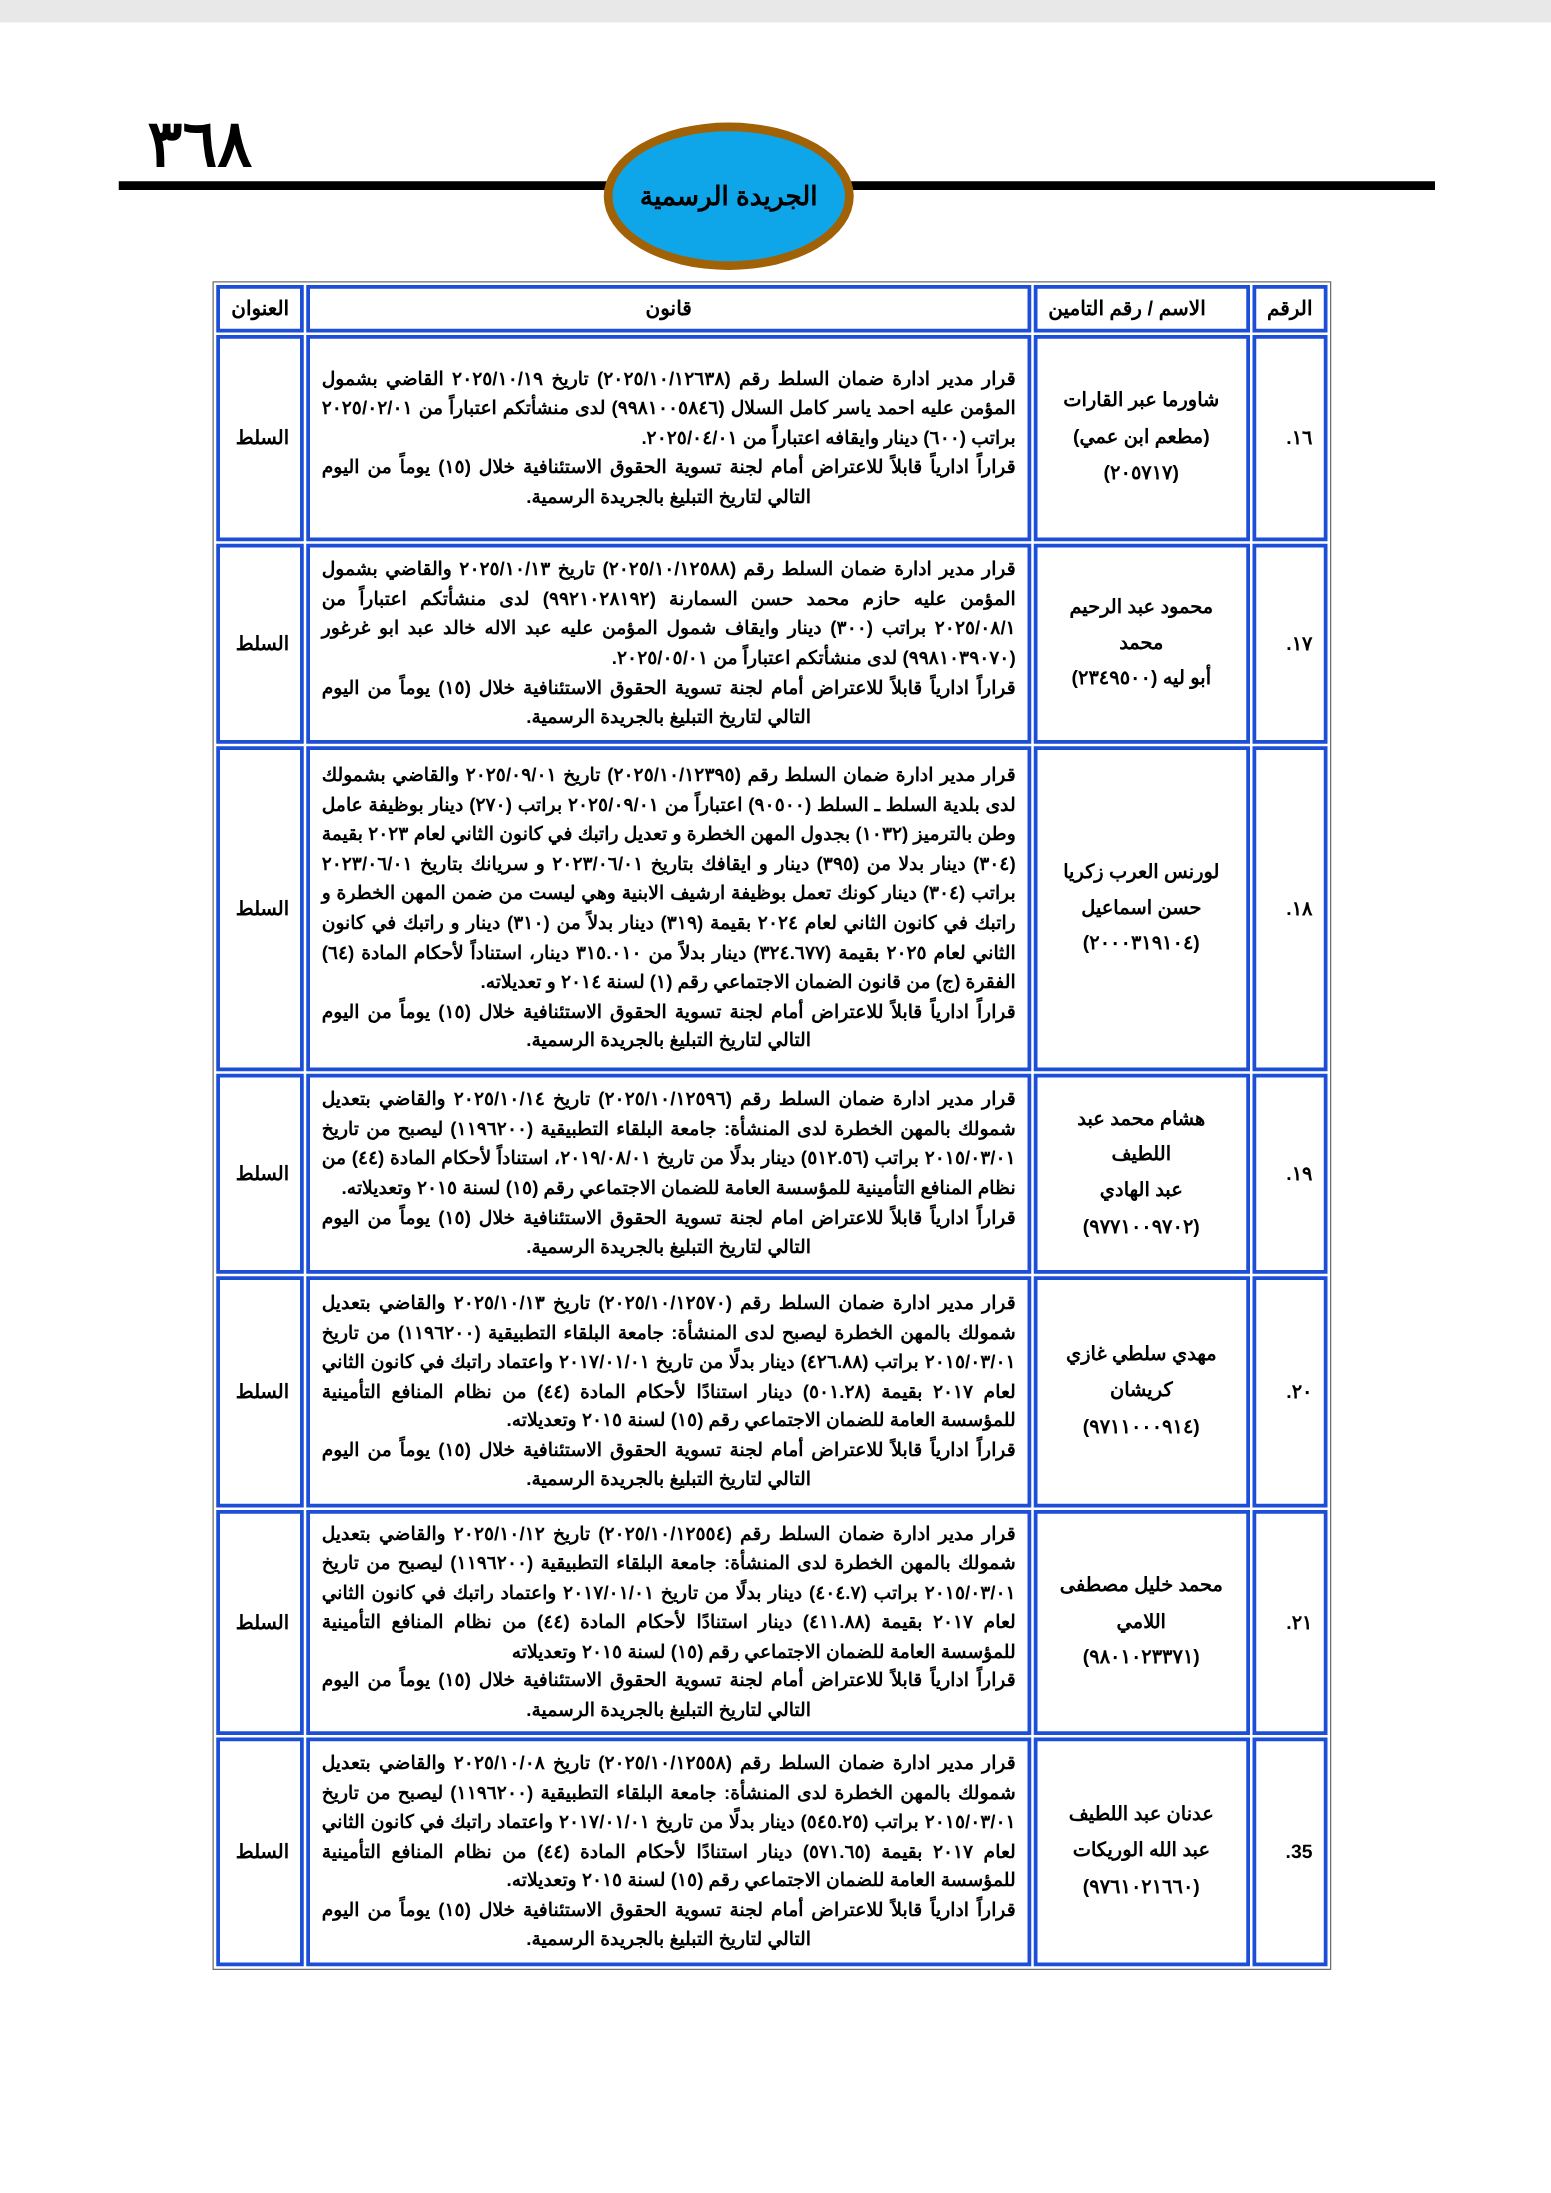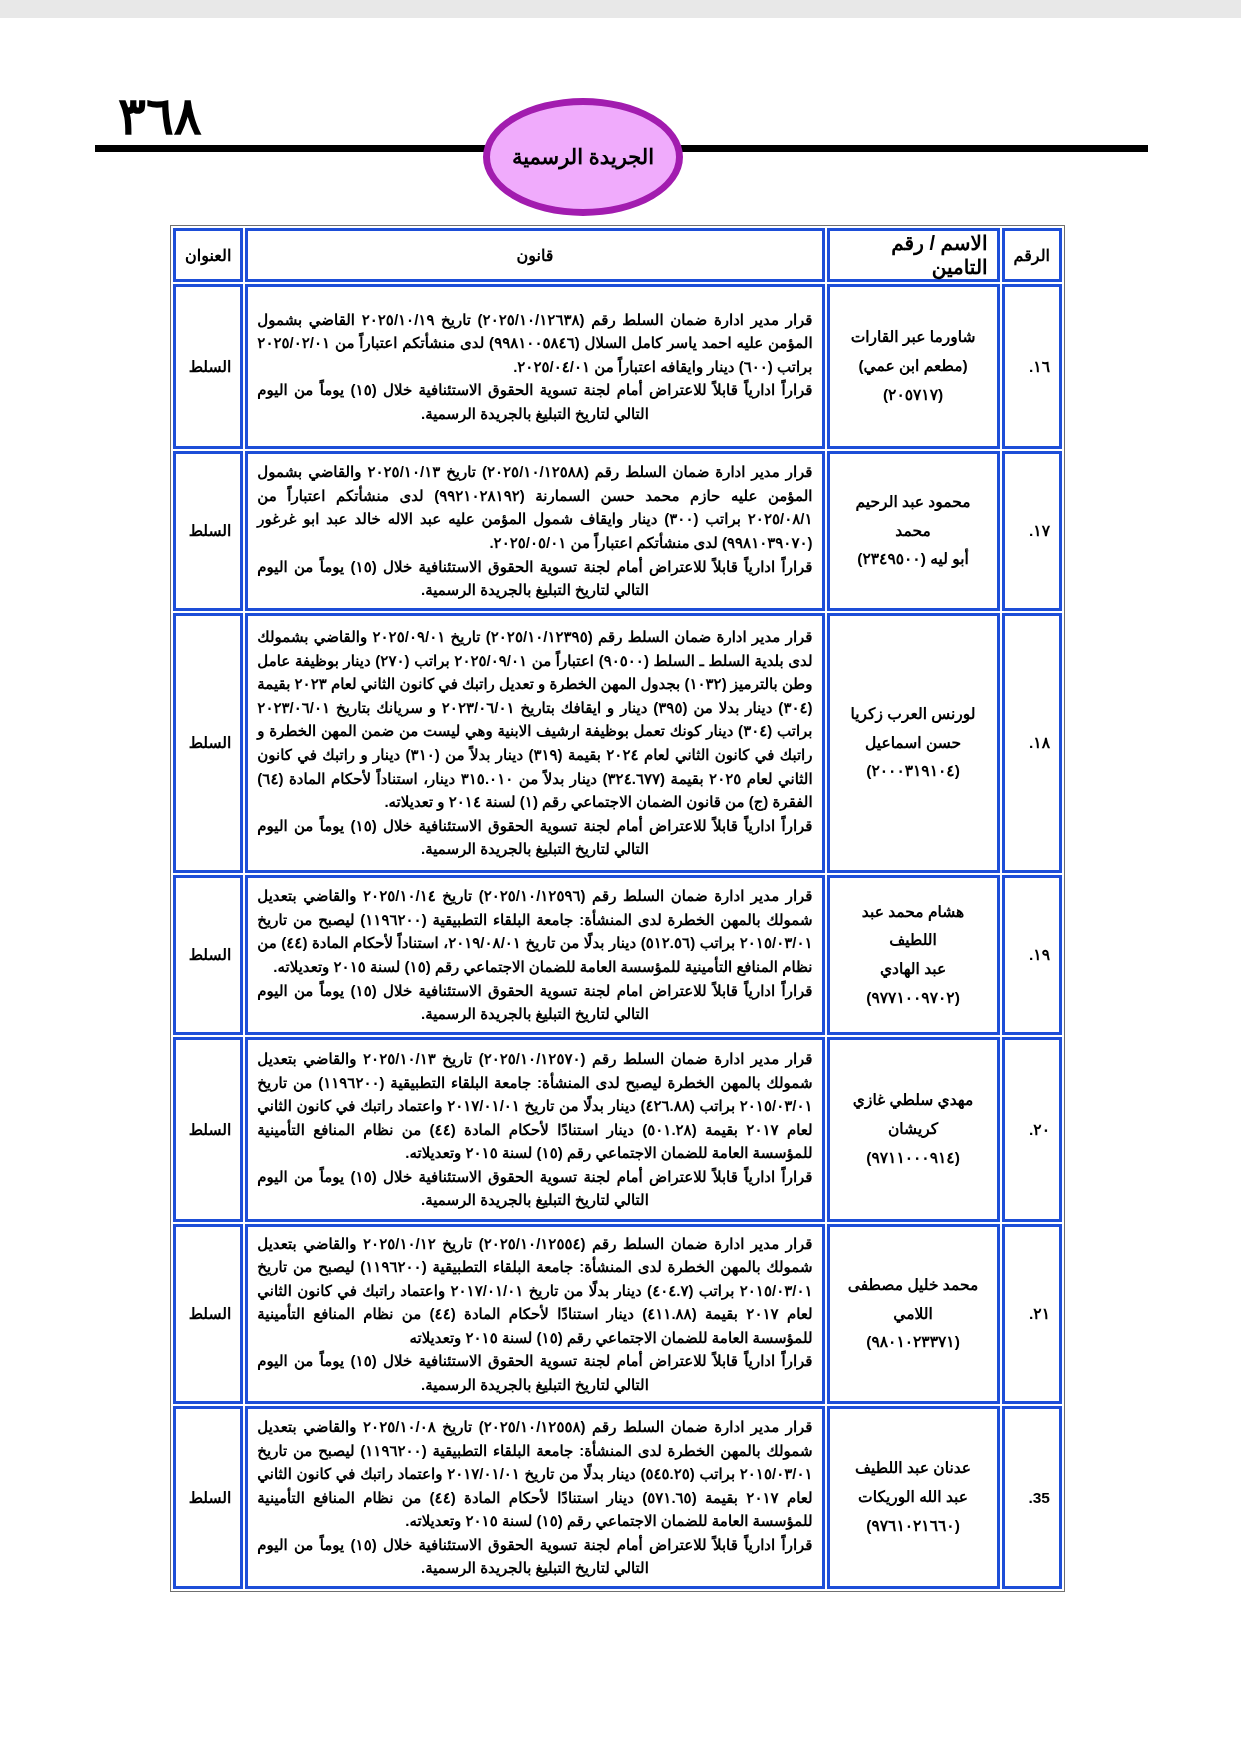--- a/index.html
+++ b/index.html
@@ -30,22 +30,22 @@
     width: 1053px;
     height: 7px;
     background: #000;
   }
   .gazette-oval {
     position: absolute;
     top: 80px;
     left: 483px;
     width: 200px;
     height: 118px;
-    background: #f0abfc;
-    border: 7px solid #a21caf;
+    background: #0ea5e9;
+    border: 7px solid #a16207;
     border-radius: 50%;
     display: flex;
     align-items: center;
     justify-content: center;
     box-sizing: border-box;
   }
   .gazette-oval .title {
     font-size: 21px;
     font-weight: bold;
     direction: rtl;
@@ -67,21 +67,21 @@
     background: #fff;
   }
   table.gazette th, table.gazette td {
     border: 3px solid #1d4ed8;
     padding: 0 9px;
     box-sizing: border-box;
     font-weight: bold;
     vertical-align: middle;
   }
   th.col-number   { width: 60px;  font-size: 16px; text-align: center; }
-  th.col-name     { width: 173px; font-size: 20px; text-align: right; }
+  th.col-name     { width: 173px; font-size: 16px; text-align: left; }
   th.col-decision { font-size: 16px; text-align: center; }
   th.col-address  { width: 70px;  font-size: 16px; text-align: center; }
   thead tr { height: 38px; }
   td.cell-number {
     text-align: right;
     font-size: 15.5px;
   }
   td.cell-name {
     text-align: center;
     font-size: 15.5px;

